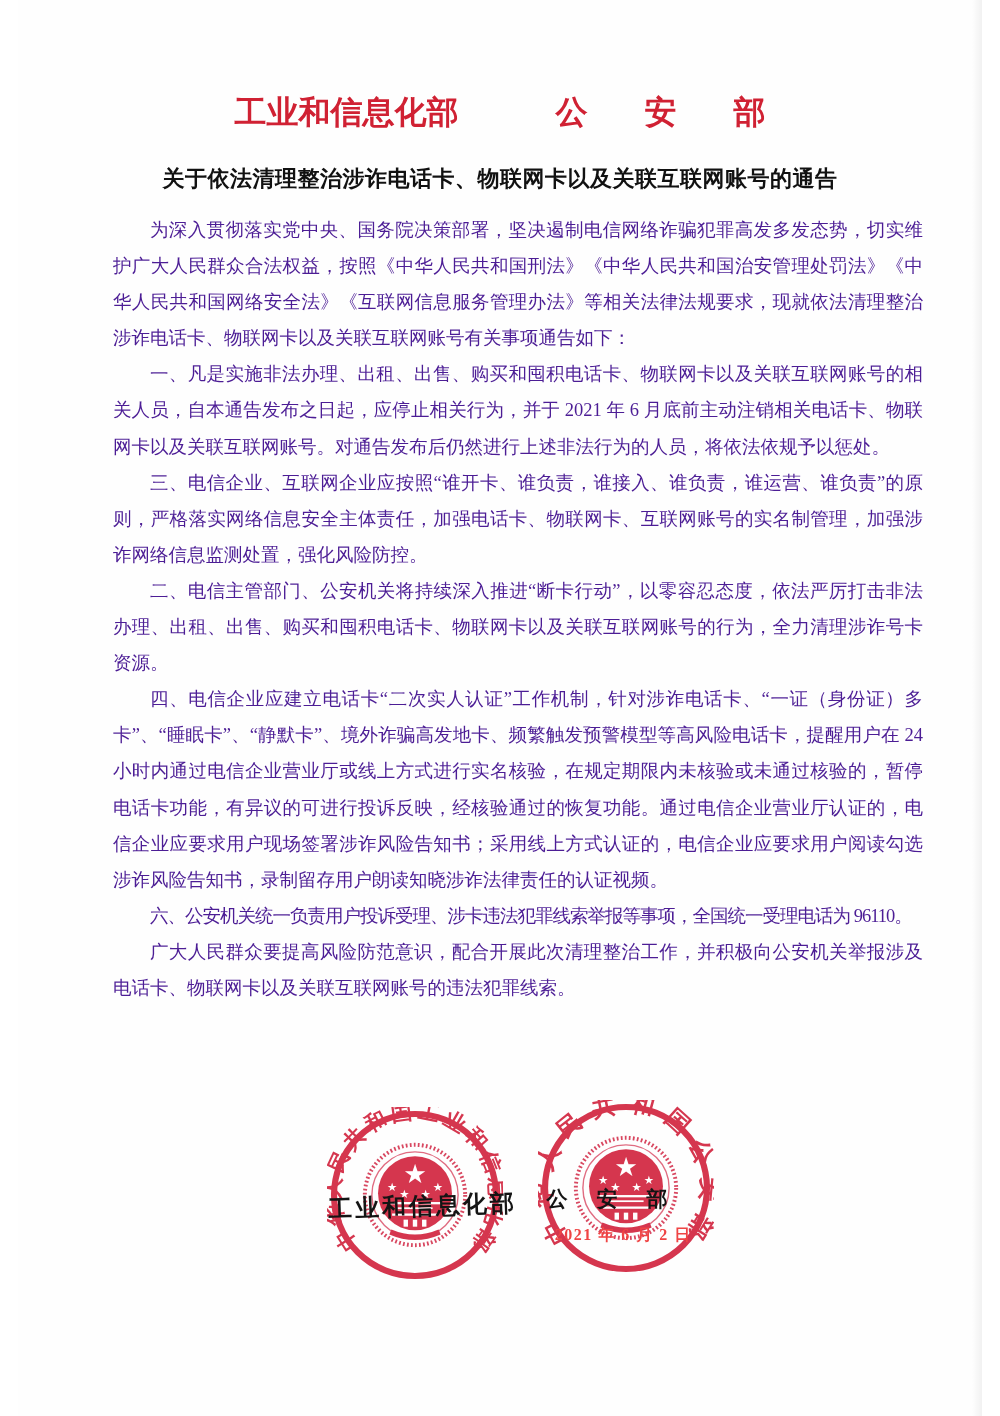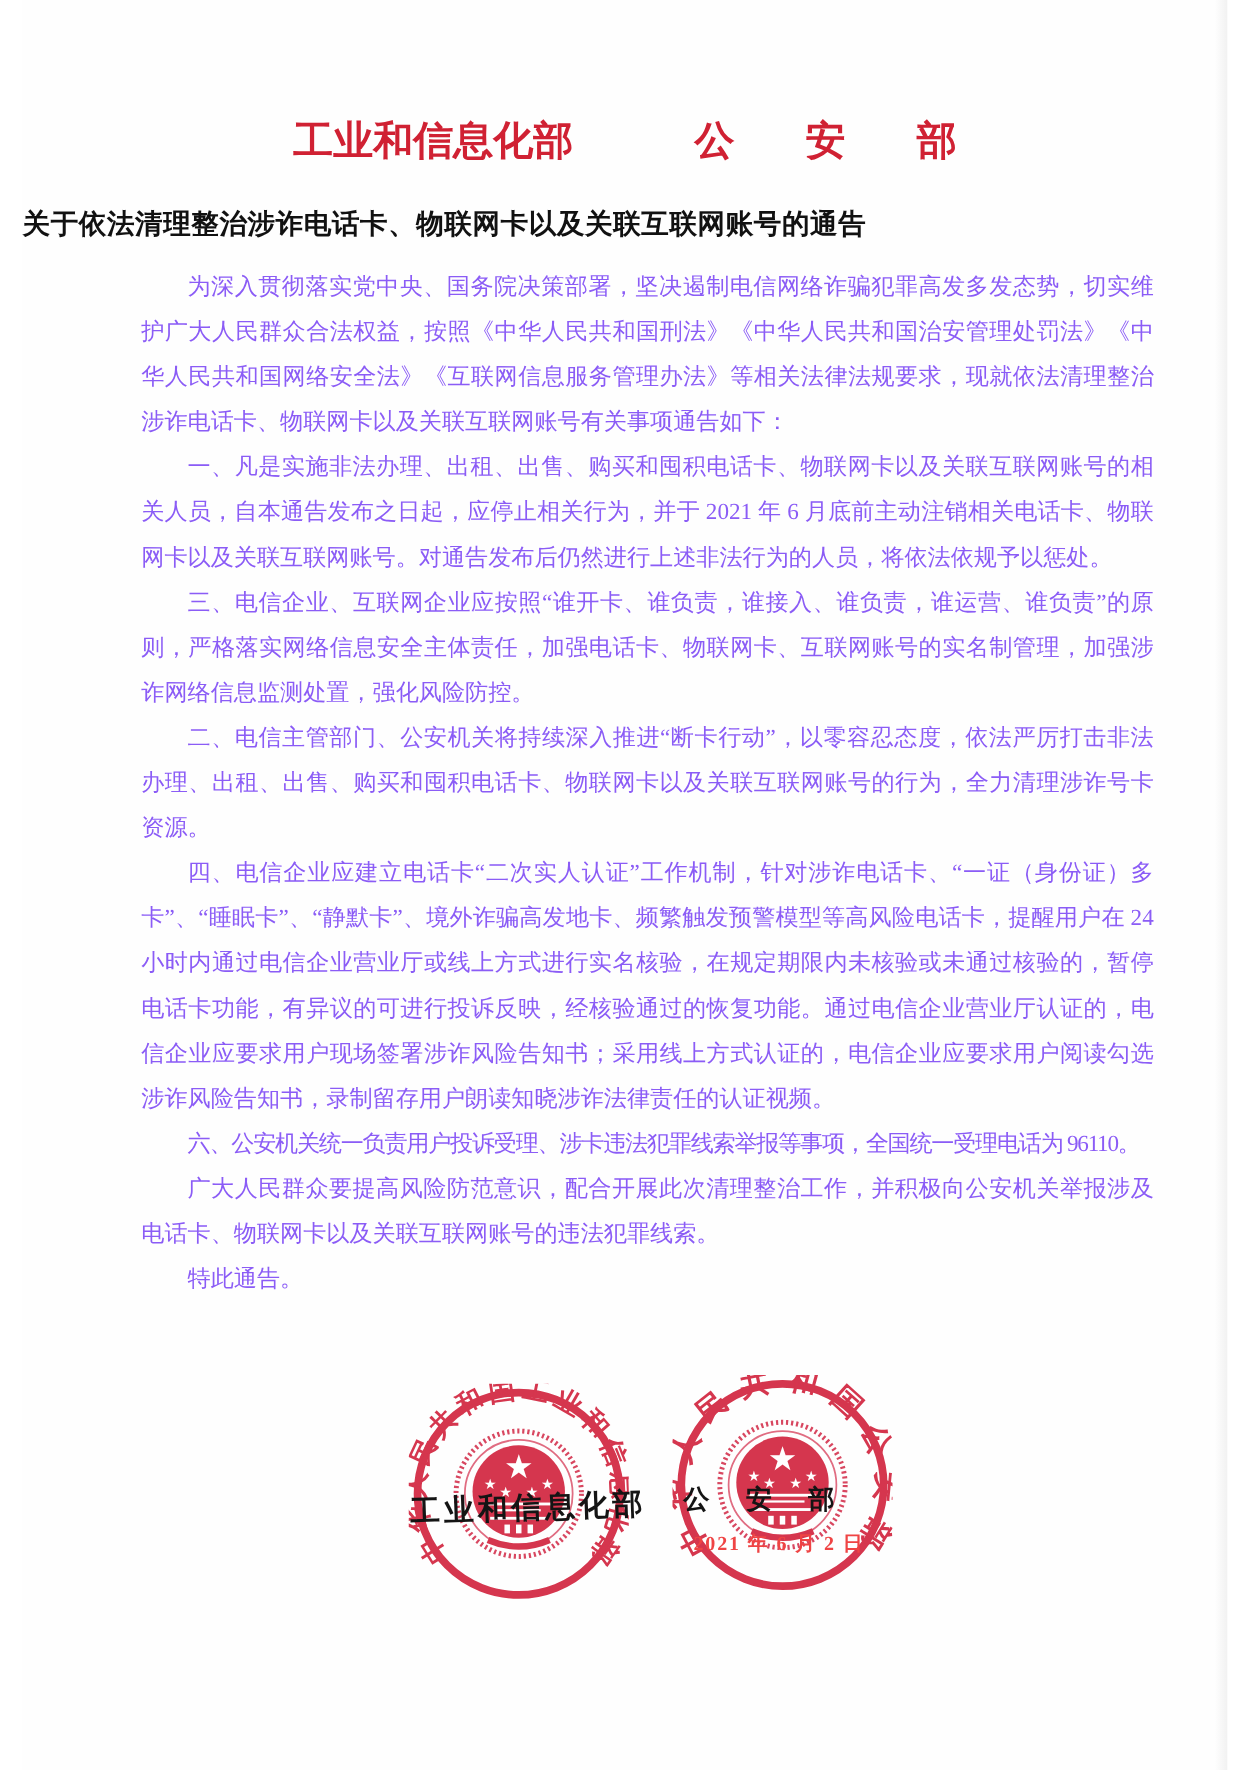--- a/index.html
+++ b/index.html
@@ -18,28 +18,28 @@
   .masthead {
     position:absolute; top:92px; left:0; right:0;
     display:flex; justify-content:center; align-items:baseline; gap:97px;
     font-weight:bold; font-size:32px; line-height:40px;
     color:#d02133; white-space:nowrap;
   }
   .masthead .m2 { letter-spacing:1.78em; margin-right:-1.78em; }
   
   .doc-title {
     position:absolute; top:149px; left:0; right:0;
-    text-align:left; font-weight:bold; font-size:22px; line-height:30px;
+    text-align:center; font-weight:bold; font-size:22px; line-height:30px;
     letter-spacing:0.5px; color:#111;
   }
   
   .body-text {
     position:absolute; top:212px; left:95px; width:810px;
     font-size:18.5px; line-height:36.1px; text-align:justify;
-    color:#8b5cf6;
+    color:#4c1d95;
   }
   .body-text p { margin:0; text-indent:2em; }
   .body-text p.tight { letter-spacing:-1px; }
   
   .seal { position:absolute; width:176px; height:176px; }
   .seal-left  { left:309px; top:1107px; }
   .seal-right { left:520px; top:1100px; }
   .seal svg { position:absolute; inset:0; width:100%; height:100%; }
   .seal .ring { fill:none; stroke:#d5364e; stroke-width:7; }
   .seal .ring-text {
@@ -89,21 +89,20 @@
   <h1 class="doc-title">关于依法清理整治涉诈电话卡、物联网卡以及关联互联网账号的通告</h1>
 
   <main class="body-text">
     <p>为深入贯彻落实党中央、国务院决策部署，坚决遏制电信网络诈骗犯罪高发多发态势，切实维护广大人民群众合法权益，按照《中华人民共和国刑法》《中华人民共和国治安管理处罚法》《中华人民共和国网络安全法》《互联网信息服务管理办法》等相关法律法规要求，现就依法清理整治涉诈电话卡、物联网卡以及关联互联网账号有关事项通告如下：</p>
     <p>一、凡是实施非法办理、出租、出售、购买和囤积电话卡、物联网卡以及关联互联网账号的相关人员，自本通告发布之日起，应停止相关行为，并于 2021 年 6 月底前主动注销相关电话卡、物联网卡以及关联互联网账号。对通告发布后仍然进行上述非法行为的人员，将依法依规予以惩处。</p>
     <p>三、电信企业、互联网企业应按照“谁开卡、谁负责，谁接入、谁负责，谁运营、谁负责”的原则，严格落实网络信息安全主体责任，加强电话卡、物联网卡、互联网账号的实名制管理，加强涉诈网络信息监测处置，强化风险防控。</p>
     <p>二、电信主管部门、公安机关将持续深入推进“断卡行动”，以零容忍态度，依法严厉打击非法办理、出租、出售、购买和囤积电话卡、物联网卡以及关联互联网账号的行为，全力清理涉诈号卡资源。</p>
     <p>四、电信企业应建立电话卡“二次实人认证”工作机制，针对涉诈电话卡、“一证（身份证）多卡”、“睡眠卡”、“静默卡”、境外诈骗高发地卡、频繁触发预警模型等高风险电话卡，提醒用户在 24 小时内通过电信企业营业厅或线上方式进行实名核验，在规定期限内未核验或未通过核验的，暂停电话卡功能，有异议的可进行投诉反映，经核验通过的恢复功能。通过电信企业营业厅认证的，电信企业应要求用户现场签署涉诈风险告知书；采用线上方式认证的，电信企业应要求用户阅读勾选涉诈风险告知书，录制留存用户朗读知晓涉诈法律责任的认证视频。</p>
     <p class="tight">六、公安机关统一负责用户投诉受理、涉卡违法犯罪线索举报等事项，全国统一受理电话为 96110。</p>
     <p>广大人民群众要提高风险防范意识，配合开展此次清理整治工作，并积极向公安机关举报涉及电话卡、物联网卡以及关联互联网账号的违法犯罪线索。</p>
-    <p>特此通告。</p>
   </main>
 
   <div class="seal seal-left">
     <svg viewBox="-100 -100 200 200" xmlns="http://www.w3.org/2000/svg">
       <circle class="ring" r="92"></circle>
       <path id="arcL" d="M -63,58 A 86 86 0 1 1 63,58" fill="none"></path>
       <text class="ring-text">
         <textPath href="#arcL" startOffset="2">中华人民共和国工业和信息化部</textPath>
       </text>
       <g>

